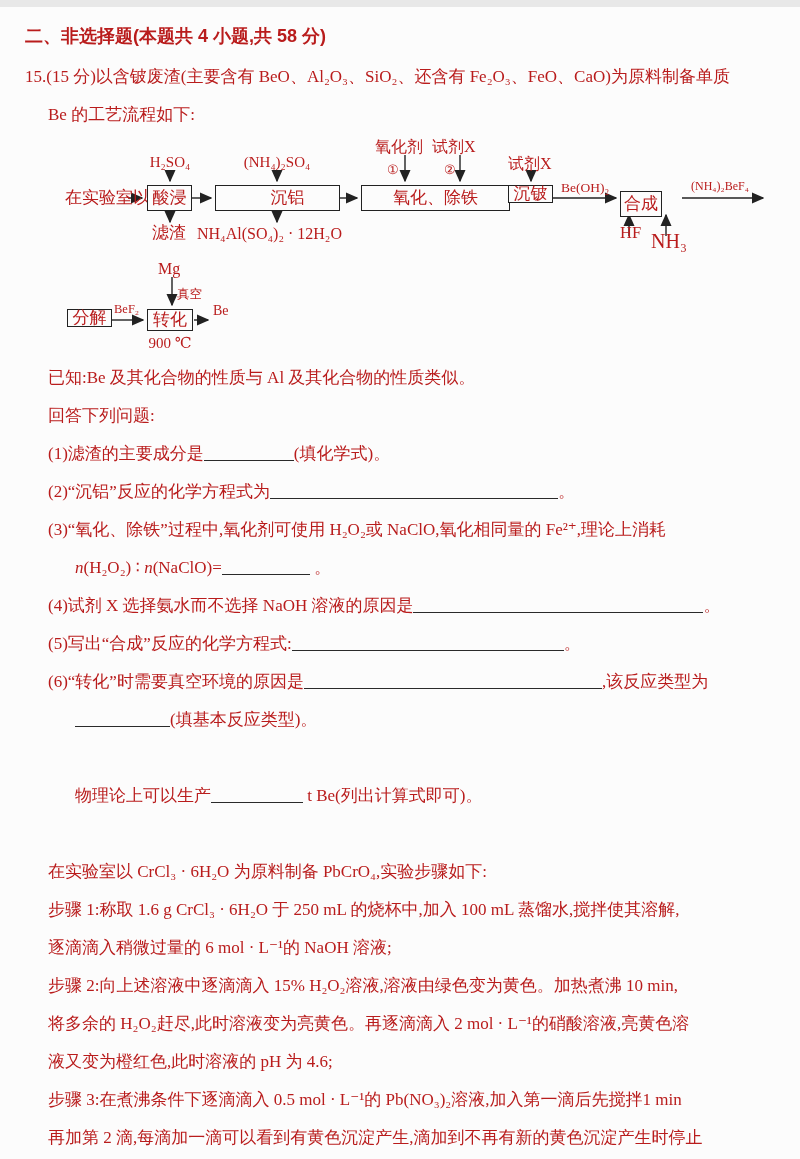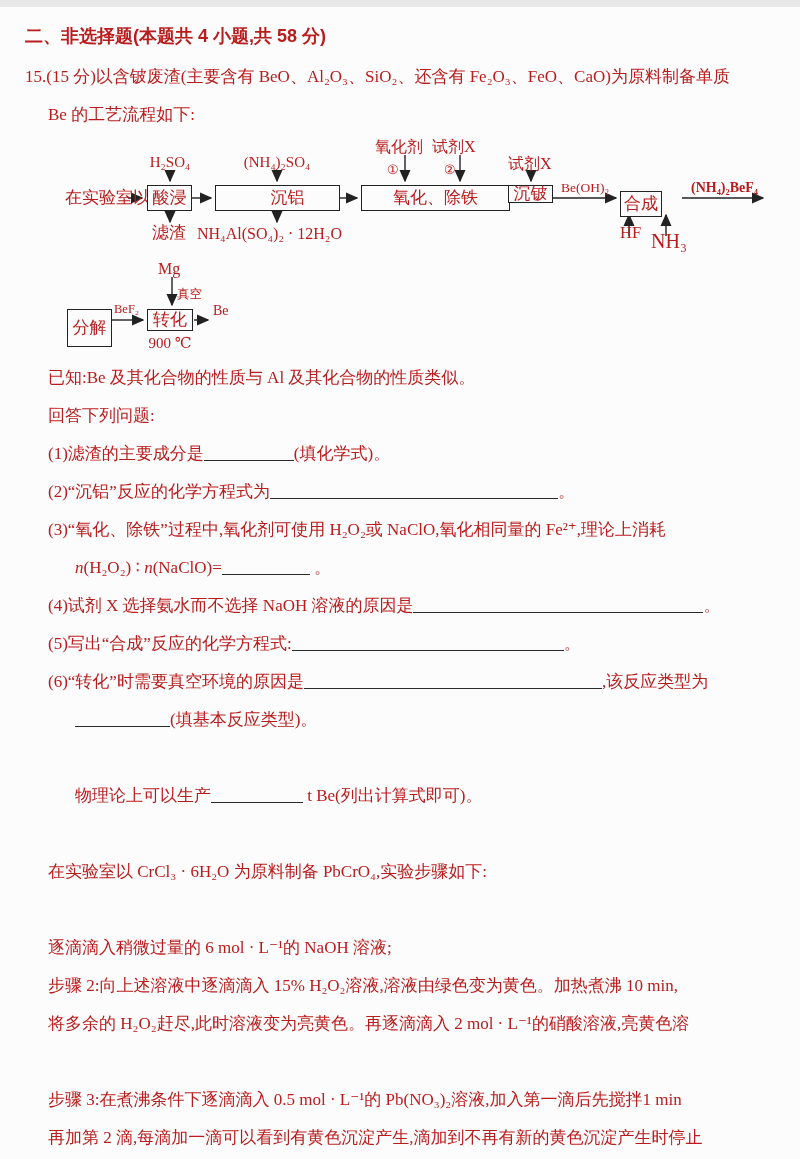--- a/index.html
+++ b/index.html
@@ -77,48 +77,50 @@
     <div class="pbox" style="left:592px; top:56px; width:42px; height:26px;">合成</div>
 
     <div class="dlab ctr" style="left:112px; top:19px; width:60px; font-size:15px;">H₂SO₄</div>
     <div class="dlab ctr" style="left:203px; top:19px; width:92px; font-size:15px;">(NH₄)₂SO₄</div>
     <div class="dlab" style="left:347px; top:3px; font-size:16px;">氧化剂</div>
     <div class="dlab" style="left:404px; top:3px; font-size:16px;">试剂X</div>
     <div class="dlab" style="left:359px; top:28px; font-size:13px;">①</div>
     <div class="dlab" style="left:416px; top:28px; font-size:13px;">②</div>
     <div class="dlab" style="left:480px; top:20px; font-size:16px;">试剂X</div>
     <div class="dlab" style="left:533px; top:46px; font-size:13.5px;">Be(OH)₂</div>
-    <div class="dlab" style="left:663px; top:45px; font-size:14px;font-weight:bold;">(NH₄)₂BeF₄</div>
+    <div class="dlab" style="left:663px; top:45px; font-size:12px;">(NH₄)₂BeF₄</div>
     <div class="dlab" style="left:592px; top:89px; font-size:16.5px;">HF</div>
     <div class="dlab" style="left:623px; top:95px; font-size:20px;">NH₃</div>
     <div class="dlab" style="left:124px; top:89px; font-size:17px;">滤渣</div>
     <div class="dlab" style="left:169px; top:90px; font-size:16px;">NH₄Al(SO₄)₂ · 12H₂O</div>
 
     <div class="dlab" style="left:130px; top:125px; font-size:16px;">Mg</div>
     <div class="dlab" style="left:149px; top:153px; font-size:12.5px;">真空</div>
-    <div class="pbox" style="left:39px; top:174px; width:45px; height:38px;">分解</div>
+    <div class="pbox" style="left:39px; top:174px; width:45px; height:18px;">分解</div>
     <div class="dlab" style="left:86px; top:168px; font-size:12.5px;">BeF₂</div>
     <div class="pbox" style="left:119px; top:174px; width:46px; height:22px;">转化</div>
     <div class="dlab ctr" style="left:115px; top:200px; width:54px; font-size:15px;">900 ℃</div>
     <div class="dlab" style="left:185px; top:168px; font-size:14px;text-align:right;">Be</div>
   </div>
 
   <div class="ln" style="left:48px; top:360px;">已知:Be 及其化合物的性质与 Al 及其化合物的性质类似。</div>
   <div class="ln" style="left:48px; top:398px;">回答下列问题:</div>
 
   <div class="ln" style="left:48px; top:436px;"><span>(1)滤渣的主要成分是</span><span class="blank" style="width: 90px;"></span><span>(填化学式)。</span></div>
   <div class="ln" style="left:48px; top:474px;"><span>(2)“沉铝”反应的化学方程式为</span><span class="blank" style="width: 288px;"></span><span>。</span></div>
   <div class="ln" style="left:48px; top:512px;">(3)“氧化、除铁”过程中,氧化剂可使用 H₂O₂或 NaClO,氧化相同量的 Fe²⁺,理论上消耗</div>
   <div class="ln" style="left:75px; top:550px;"><span class="i">n</span><span>(H₂O₂) ∶ </span><span class="i">n</span><span>(NaClO)=</span><span class="blank" style="width: 88px;"></span><span> 。</span></div>
   <div class="ln" style="left:48px; top:588px;"><span>(4)试剂 X 选择氨水而不选择 NaOH 溶液的原因是</span><span class="blank" style="width: 290px;"></span><span>。</span></div>
   <div class="ln" style="left:48px; top:626px;"><span>(5)写出“合成”反应的化学方程式:</span><span class="blank" style="width: 272px;"></span><span>。</span></div>
   <div class="ln" style="left:48px; top:664px;"><span>(6)“转化”时需要真空环境的原因是</span><span class="blank" style="width: 298px;"></span><span>,该反应类型为</span></div>
   <div class="ln" style="left:75px; top:702px;"><span class="blank" style="width: 95px;"></span><span>(填基本反应类型)。</span></div>
   <div class="ln" style="left:75px; top:778px;"><span>物理论上可以生产</span><span class="blank" style="width: 92px;"></span><span> t Be(列出计算式即可)。</span></div>
 
   <div class="ln" style="left:48px; top:854px;">在实验室以 CrCl₃ · 6H₂O 为原料制备 PbCrO₄,实验步骤如下:</div>
+  <div class="ln" style="left:48px; top:892px;">步骤 1:称取 1.6 g CrCl₃ · 6H₂O 于 250 mL 的烧杯中,加入 100 mL 蒸馏水,搅拌使其溶解,</div>
   <div class="ln" style="left:48px; top:930px;text-align:center;">逐滴滴入稍微过量的 6 mol · L⁻¹的 NaOH 溶液;</div>
   <div class="ln" style="left:48px; top:968px;">步骤 2:向上述溶液中逐滴滴入 15% H₂O₂溶液,溶液由绿色变为黄色。加热煮沸 10 min,</div>
   <div class="ln" style="left:48px; top:1006px;">将多余的 H₂O₂赶尽,此时溶液变为亮黄色。再逐滴滴入 2 mol · L⁻¹的硝酸溶液,亮黄色溶</div>
+  <div class="ln" style="left:48px; top:1044px;">液又变为橙红色,此时溶液的 pH 为 4.6;</div>
   <div class="ln" style="left:48px; top:1082px;">步骤 3:在煮沸条件下逐滴滴入 0.5 mol · L⁻¹的 Pb(NO₃)₂溶液,加入第一滴后先搅拌1 min</div>
   <div class="ln" style="left:48px; top:1120px;">再加第 2 滴,每滴加一滴可以看到有黄色沉淀产生,滴加到不再有新的黄色沉淀产生时停止</div>
 
 </div>
 
 </body></html>

